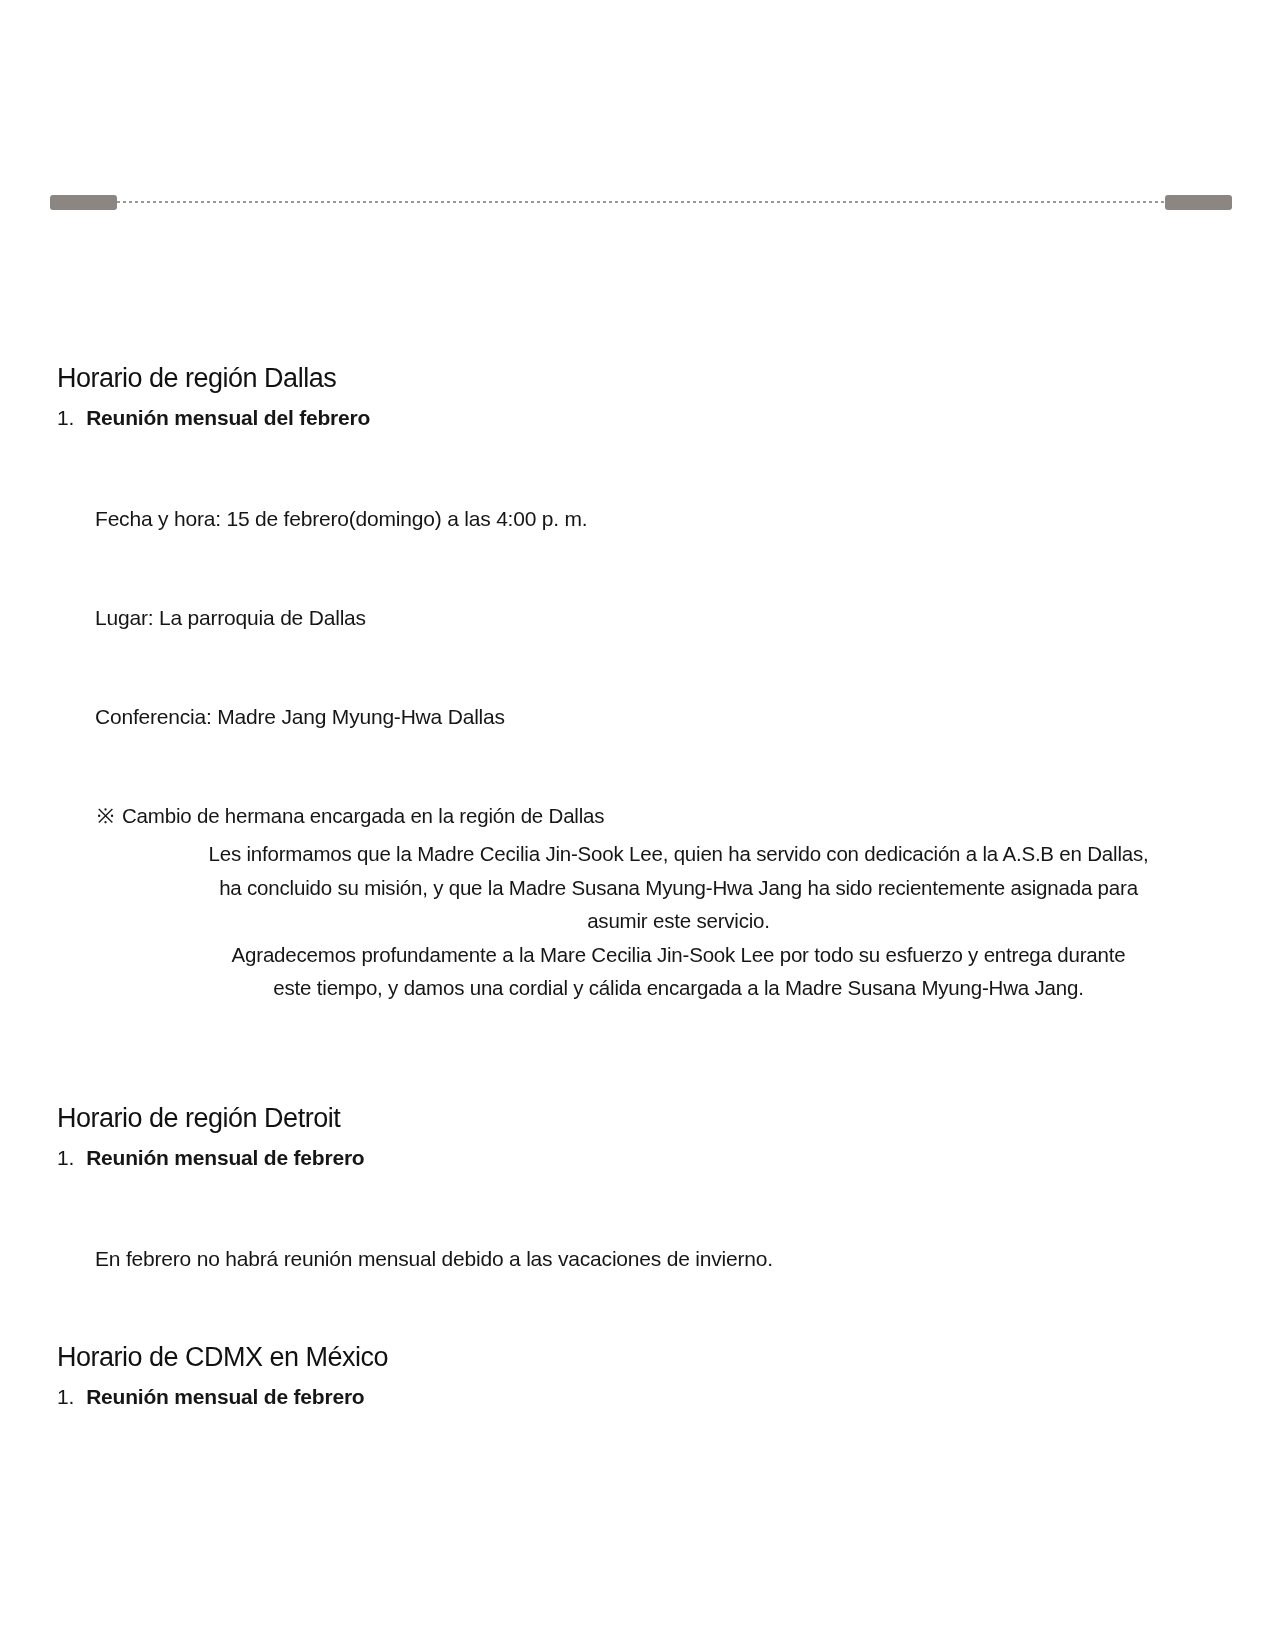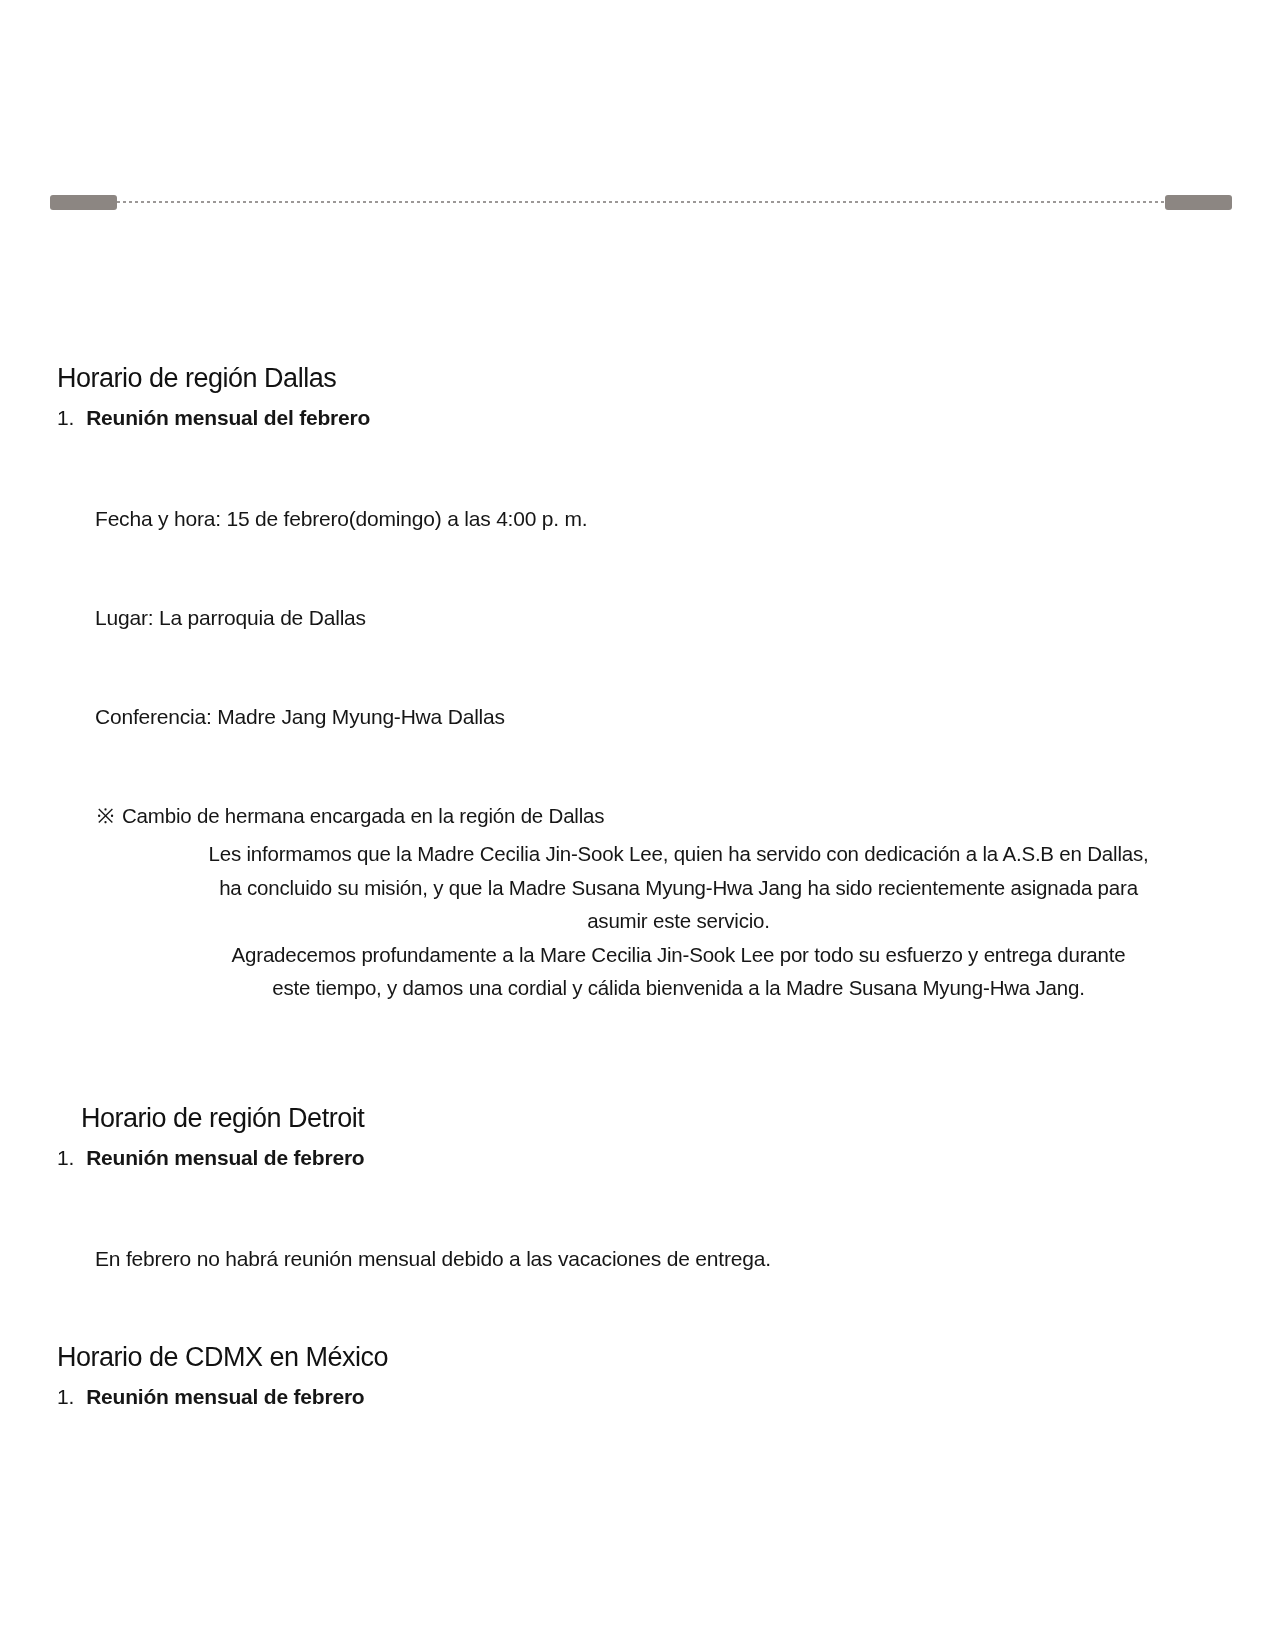--- a/index.html
+++ b/index.html
@@ -40,21 +40,21 @@
 
   .section-title {
     font-size: 27px;
     font-weight: normal;
     line-height: 32px;
     letter-spacing: -0.5px;
     margin: 0;
     color: #111;
   }
   .mt-dallas  { margin-top: 152px; }
-  .mt-detroit { margin-top: 97px; margin-left: 24px; }
+  .mt-detroit { margin-top: 97px; }
   .mt-cdmx    { }
 
   .item-line {
     margin-top: 9px;
     font-size: 21px;
     line-height: 30px;
     letter-spacing: -0.2px;
   }
   .item-num { font-weight: normal; margin-right: 12px; }
   .item-title { font-weight: bold; }
@@ -107,31 +107,31 @@
     </div>
     <div class="note-line">
       <span class="note-marker">※</span>
       <span>Cambio de hermana encargada en la región de Dallas</span>
     </div>
     <div class="para">
       <div>Les informamos que la Madre Cecilia Jin-Sook Lee, quien ha servido con dedicación a la A.S.B en Dallas,</div>
       <div>ha concluido su misión, y que la Madre Susana Myung-Hwa Jang ha sido recientemente asignada para</div>
       <div>asumir este servicio.</div>
       <div>Agradecemos profundamente a la Mare Cecilia Jin-Sook Lee por todo su esfuerzo y entrega durante</div>
-      <div>este tiempo, y damos una cordial y cálida bienvenida a la Madre Susana Myung-Hwa Jang.</div>
+      <div>este tiempo, y damos una cordial y cálida encargada a la Madre Susana Myung-Hwa Jang.</div>
     </div>
   </section>
 
   <section>
     <h1 class="section-title mt-detroit">Horario de región Detroit</h1>
     <div class="item-line">
       <span class="item-num">1.</span><span class="item-title">Reunión mensual de febrero</span>
     </div>
     <div class="details">
-      <div>En febrero no habrá reunión mensual debido a las vacaciones de entrega.</div>
+      <div>En febrero no habrá reunión mensual debido a las vacaciones de invierno.</div>
     </div>
   </section>
 
   <section>
     <h1 class="section-title mt-cdmx">Horario de CDMX en México</h1>
     <div class="item-line">
       <span class="item-num">1.</span><span class="item-title">Reunión mensual de febrero</span>
     </div>
     <div class="details">
       

